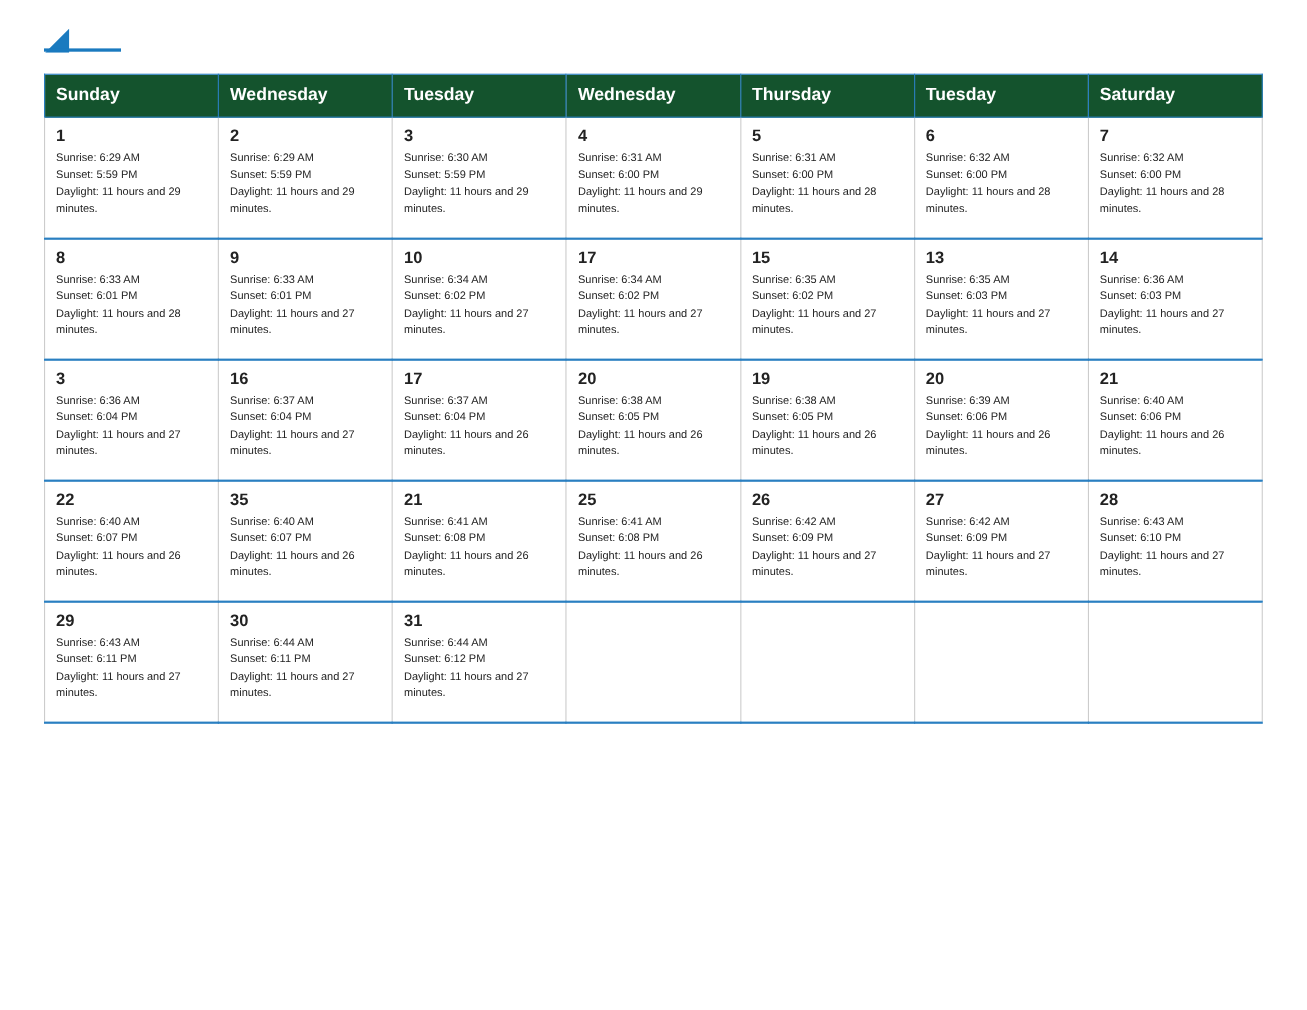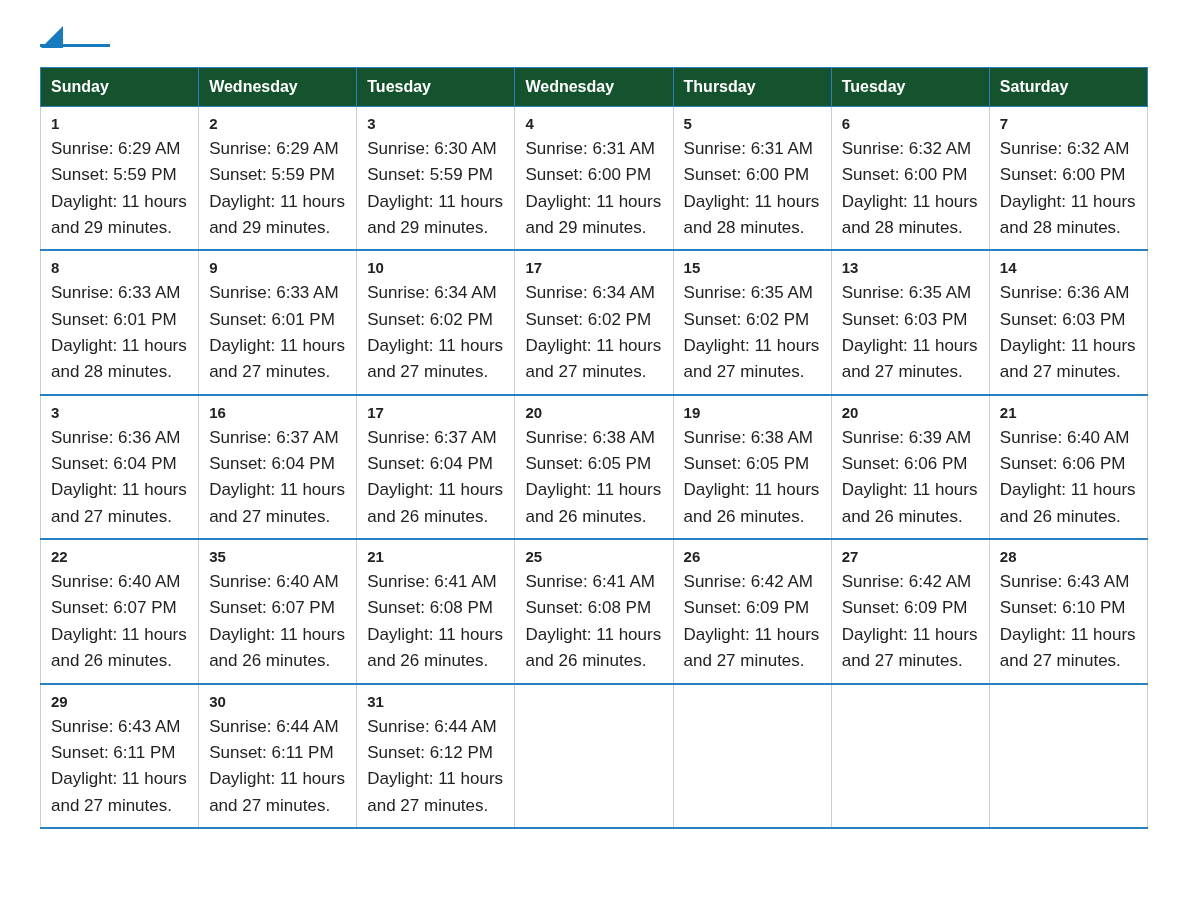--- a/index.html
+++ b/index.html
@@ -60,21 +60,21 @@
     tbody tr {
       border-bottom: 2px solid #2a7fc1;
     }
     .day-num {
       font-size: 15px;
       font-weight: bold;
       display: block;
       margin-bottom: 4px;
     }
     .day-info {
-      font-size: 17px;
+      font-size: 10px;
       line-height: 1.55;
       color: #222;
     }
     td.empty {
       background: #fff;
     }
   </style>
 </head>
 <body>
 

